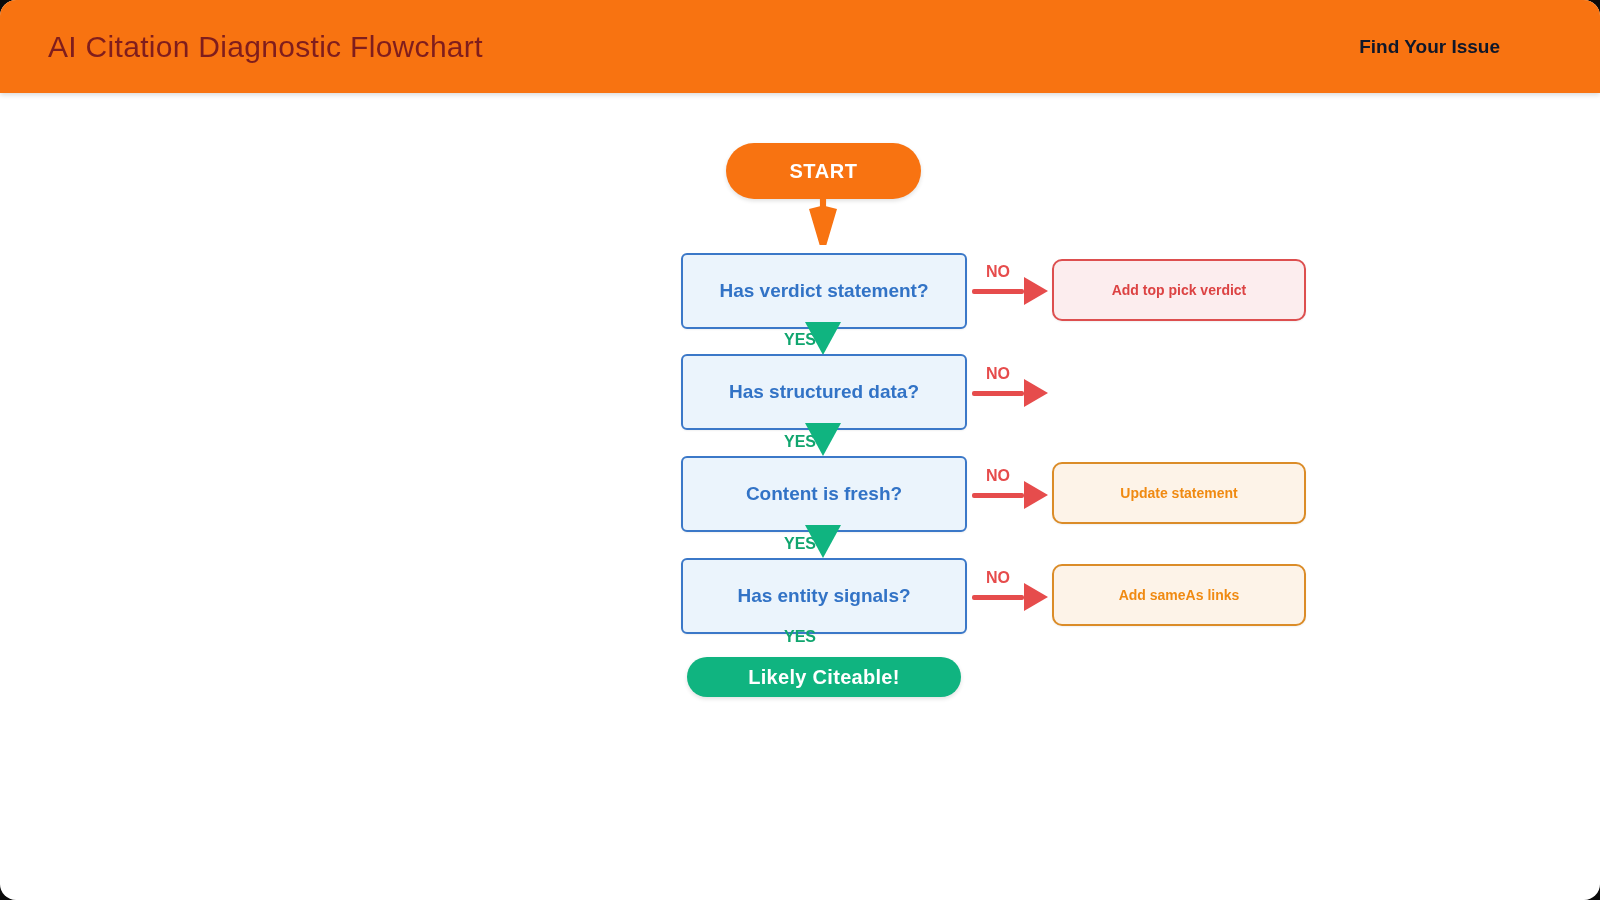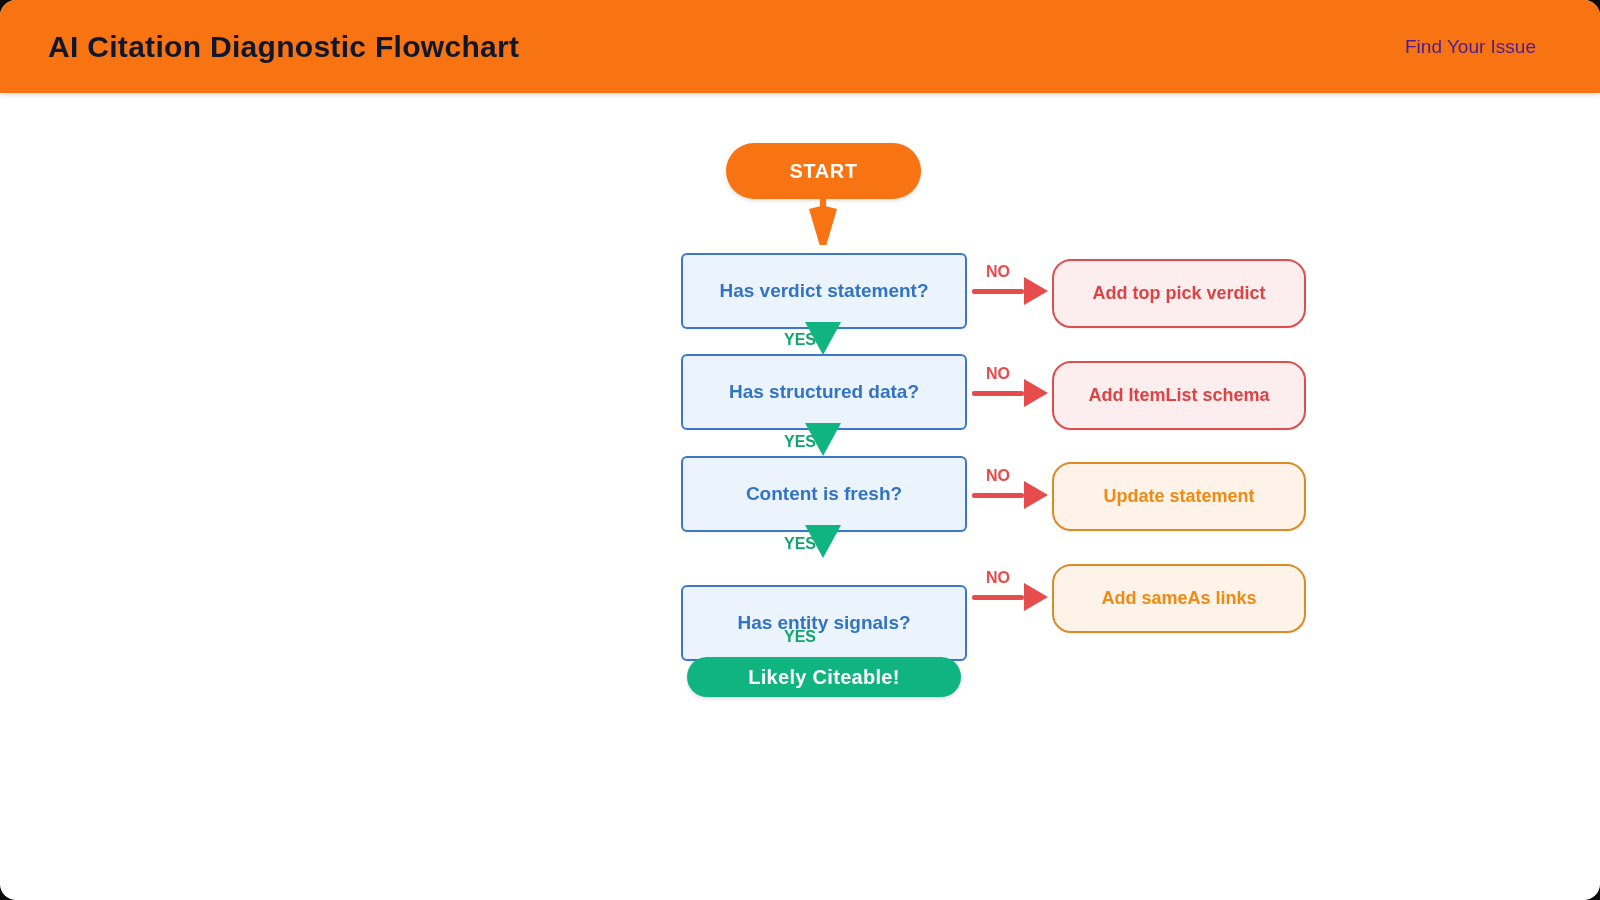--- a/index.html
+++ b/index.html
@@ -13,25 +13,25 @@
     border-radius:16px;overflow:hidden;
   }
   
   .header{
     position:absolute;top:0;left:0;right:0;height:93px;
     background:var(--orange,#f87311);
     display:flex;align-items:center;padding:0 48px;box-sizing:border-box;
     box-shadow:0 2px 5px rgba(0,0,0,.15);
   }
   .header h1{
-    margin:0;color:#0f172a;font-size:30px;font-weight:700;letter-spacing:.3px;flex:1;
+    margin:0;color:#7f1d1d;font-size:30px;font-weight:400;letter-spacing:.3px;flex:1;
   }
   .nav-link{
-    color:#4c1d95;font-size:19px;font-weight:400;text-decoration:none;cursor:pointer;
-    margin-right:16px;
+    color:#0f172a;font-size:19px;font-weight:700;text-decoration:none;cursor:pointer;
+    margin-right:52px;
   }
   
   .canvas{position:absolute;top:93px;left:0;width:1600px;height:807px;margin-left:40px;}
   .node{position:absolute;display:flex;align-items:center;justify-content:center;box-sizing:border-box;}
 
   .pill{
     border-radius:29px;color:#fff;font-weight:700;
     box-shadow:0 2px 4px rgba(0,0,0,.12);
   }
   .pill.start{left:686px;top:50px;width:195px;height:56px;background:var(--orange,#f87311);font-size:20px;letter-spacing:.6px;}
@@ -43,25 +43,25 @@
     clip-path:polygon(39% 0,61% 0,61% 16%,100% 22%,62% 100%,38% 100%,0 22%,39% 16%);
   }
 
   
   .qbox{
     left:641px;width:286px;height:76px;border:2px solid var(--blue-border,#3b78c8);
     background:var(--blue-fill,#ebf4fc);border-radius:6px;
     color:var(--blue-text,#3273c6);font-size:19px;font-weight:700;
     box-shadow:0 1px 2px rgba(0,0,0,.06);
   }
-  .q0{top:160px}.q1{top:261px}.q2{top:363px}.q3{top:492px}
+  .q0{top:160px}.q1{top:261px}.q2{top:363px}.q3{top:465px}
 
   
   .abox{
-    left:1012px;width:254px;height:69px;border-radius:19px;font-size:18px;font-weight:700;
+    left:1012px;width:254px;height:62px;border-radius:10px;font-size:14px;font-weight:700;
     box-shadow:0 1px 2px rgba(0,0,0,.06);
   }
   .abox.red{border:2px solid var(--red-border,#dd4f4f);background:var(--red-fill,#fcedee);color:var(--red-text,#dc4343);}
   .abox.orng{border:2px solid var(--amber-border,#db8c28);background:var(--amber-fill,#fdf3e8);color:var(--amber-text,#f08a12);}
   .a0{top:166px}.a1{top:268px}.a2{top:369px}.a3{top:471px}
 
   
   .no-label{
     position:absolute;left:930px;width:56px;text-align:center;
     color:var(--red,#e64c4c);font-size:16px;font-weight:700;
@@ -109,21 +109,20 @@
     <div class="no-line l0"></div>
     <div class="no-head h0"></div>
     <div class="node abox red a0">Add top pick verdict</div>
     <div class="yes-label y0">YES</div>
     <div class="yes-tri t0"></div>
 
     <div class="node qbox q1">Has structured data?</div>
     <div class="no-label n1">NO</div>
     <div class="no-line l1"></div>
     <div class="no-head h1"></div>
-    <div class="node abox red a1">Add ItemList schema</div>
     <div class="yes-label y1">YES</div>
     <div class="yes-tri t1"></div>
 
     <div class="node qbox q2">Content is fresh?</div>
     <div class="no-label n2">NO</div>
     <div class="no-line l2"></div>
     <div class="no-head h2"></div>
     <div class="node abox orng a2">Update statement</div>
     <div class="yes-label y2">YES</div>
     <div class="yes-tri t2"></div>

